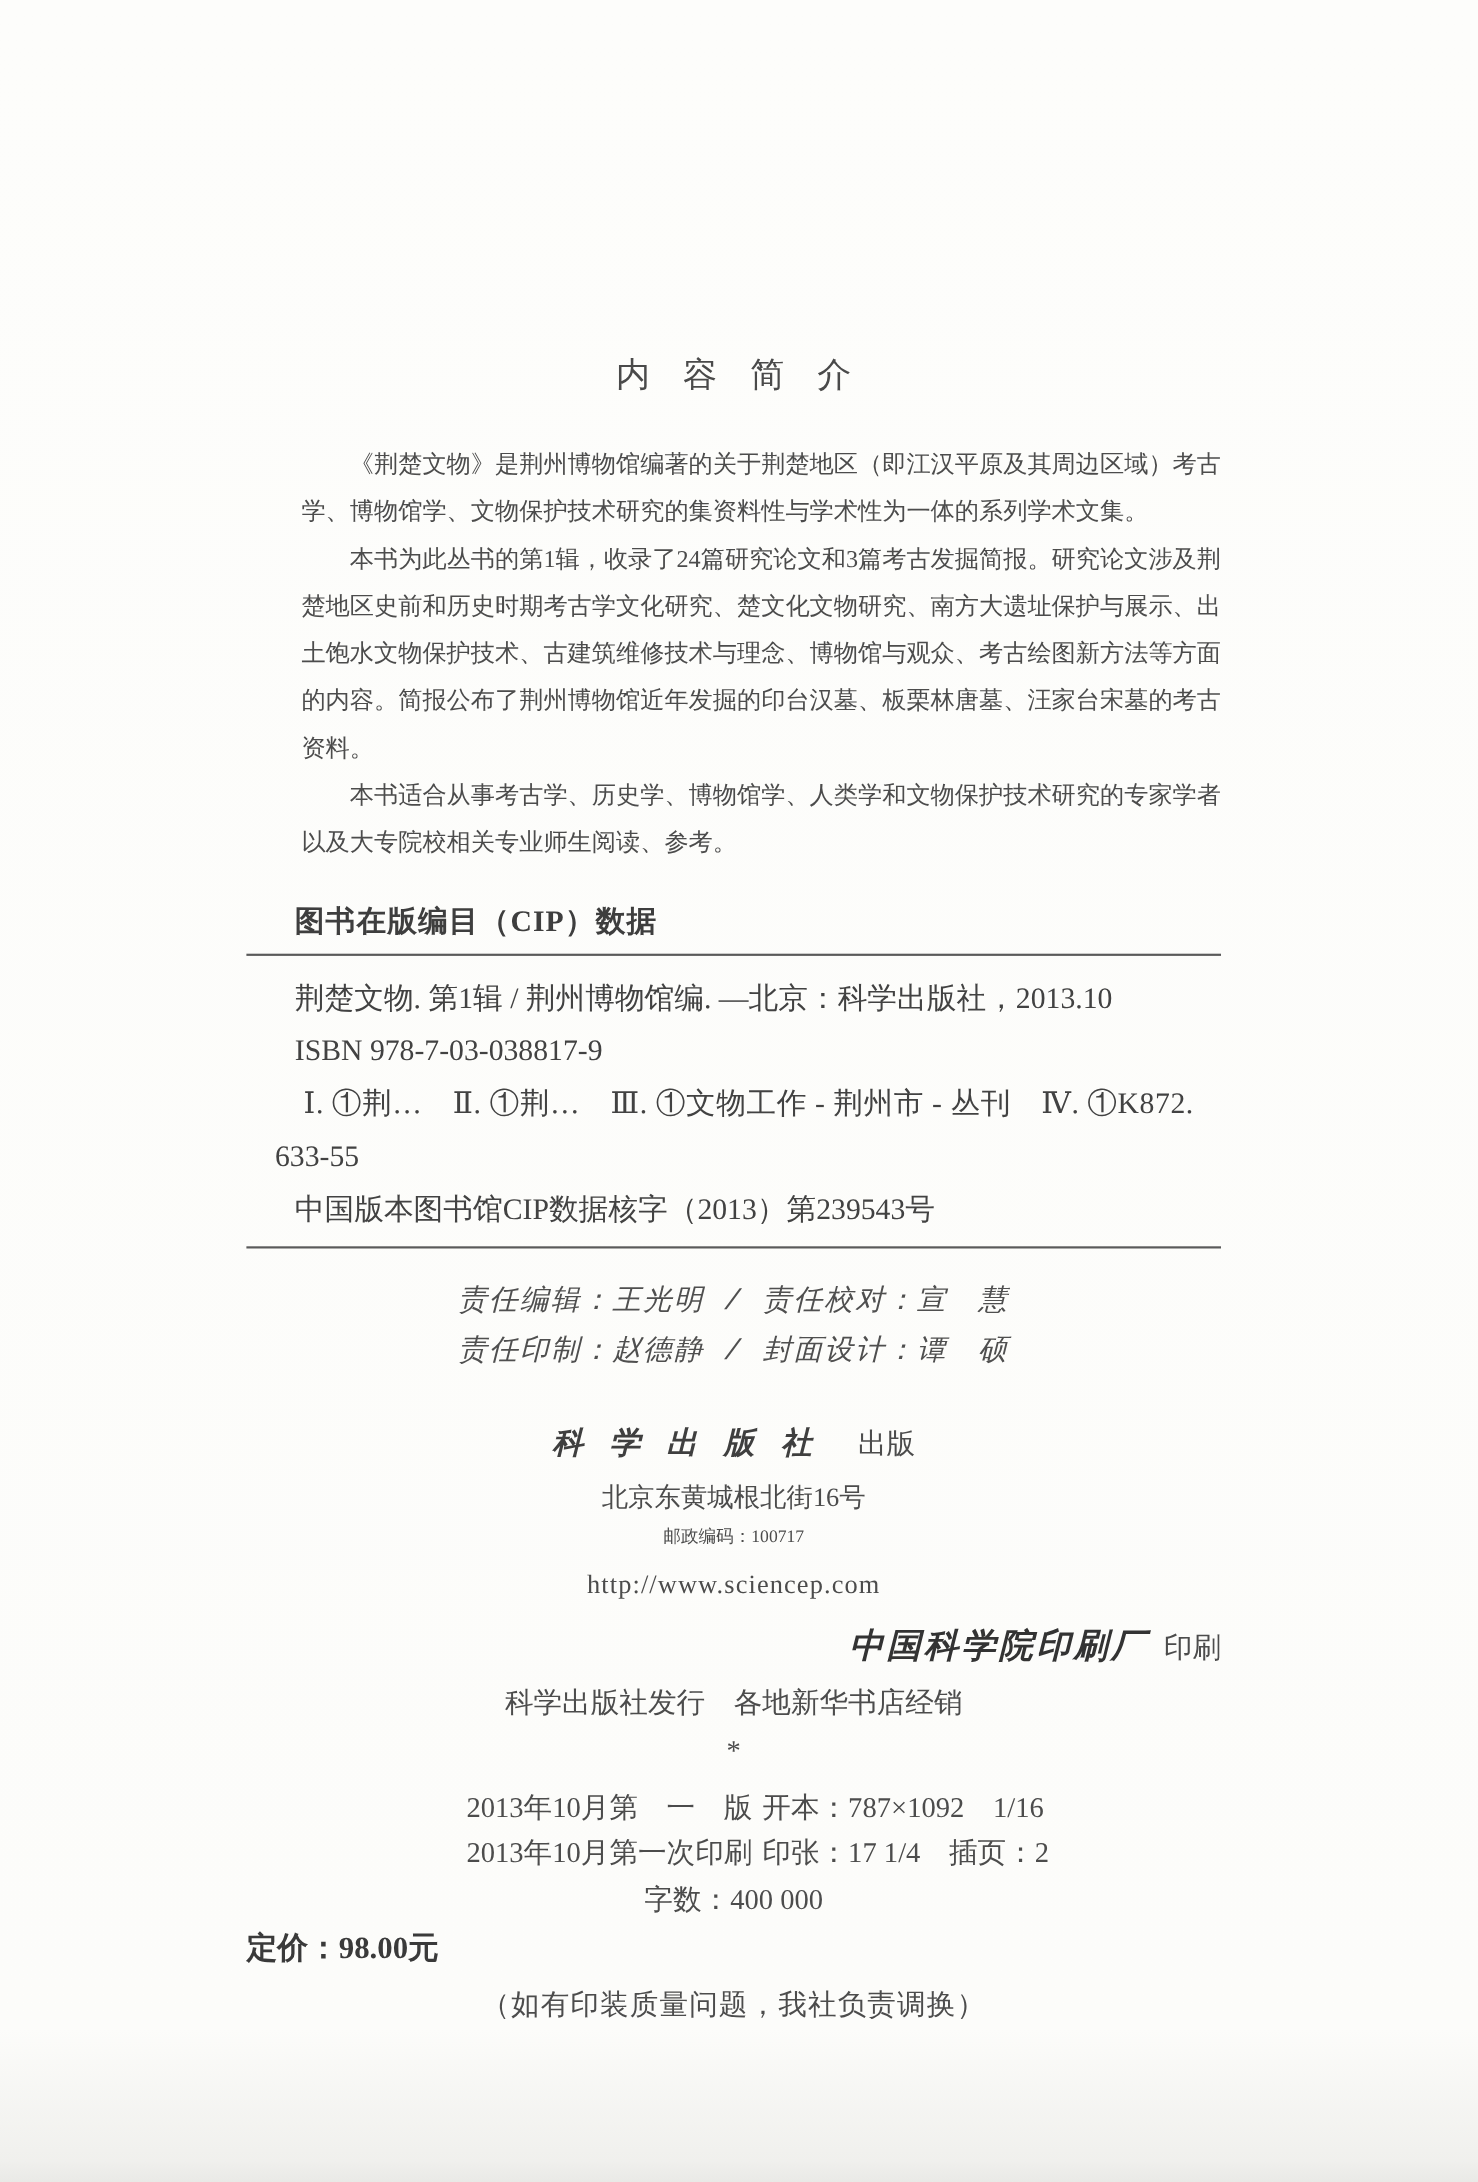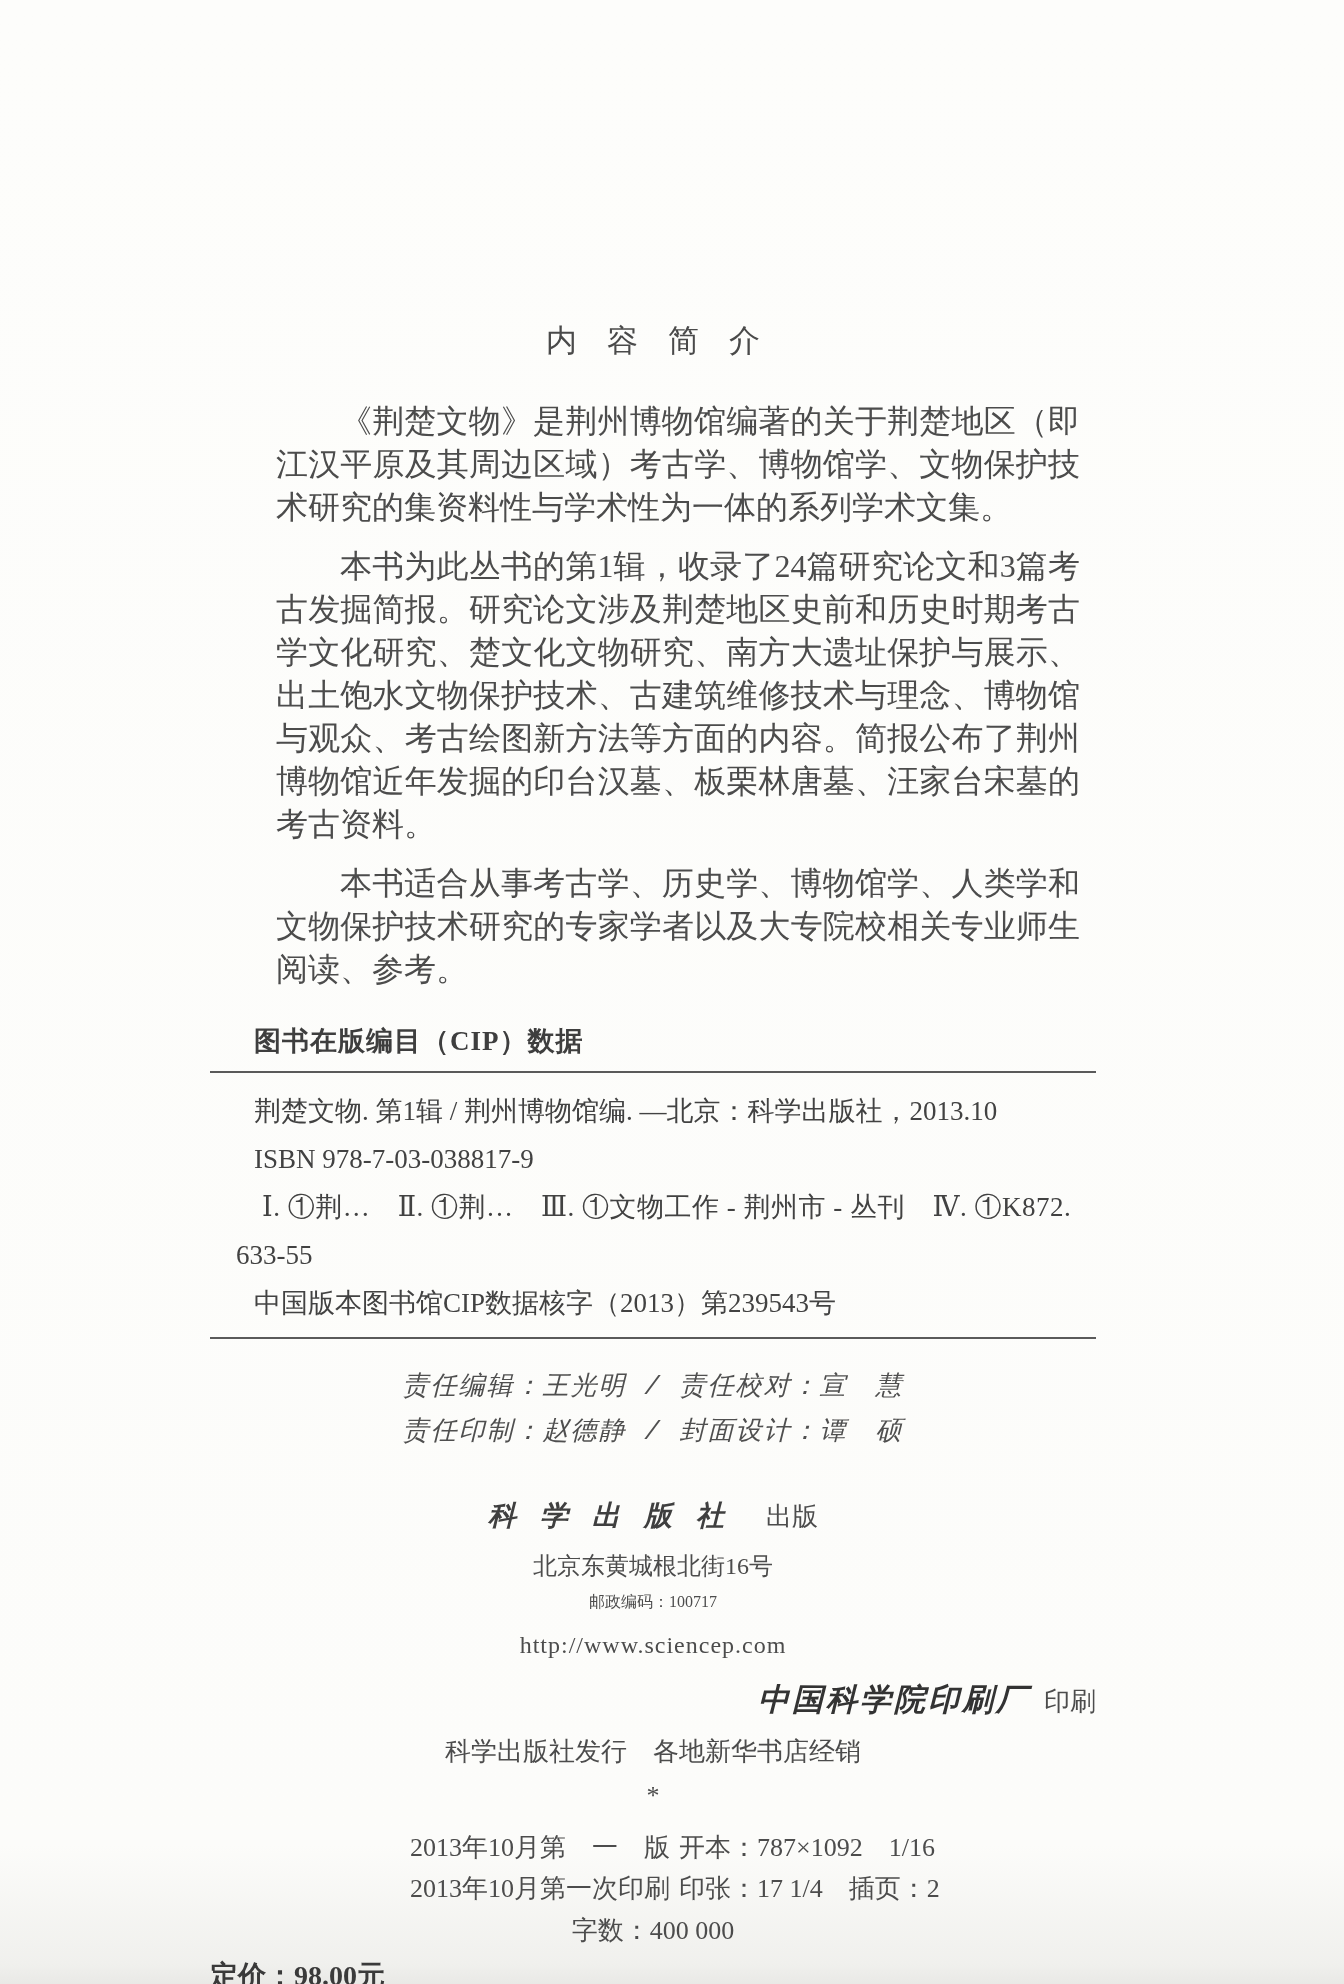--- a/index.html
+++ b/index.html
@@ -4,31 +4,31 @@
 <style>
   html,body{margin:0;padding:0;}
   body{
     width:1344px;height:1984px;
     background:linear-gradient(180deg,#fdfdfb 0%,#fcfcfa 93%,#f0f0ed 99%,#e9e9e6 100%);
     font-family:"Liberation Serif","DejaVu Serif",serif;
     color:#454545;
     overflow:hidden;
   }
   .frame{
-    position:absolute;left:210px;top:0;width:886px;height:1984px;
+    position:absolute;left:224px;top:0;width:886px;height:1984px;
   }
   
   .intro-title{
     margin:320px 0 38px 0;
     font-size:31px;font-weight:400;color:#4a4a4a;
     text-align:center;letter-spacing:30px;text-indent:30px;
   }
   .paragraphs{margin-left:50px;width:836px;}
   .paragraphs p{
-    margin:16px;font-size:32px;line-height:43px;color:#4c4c4c;
+    margin:0;font-size:22px;line-height:43px;color:#4c4c4c;
     text-align:justify;text-indent:2em;
   }
   
   .cip{margin-top:32px;color:#424242;}
   .cip-heading{
     font-size:27px;font-weight:700;color:#3e3e3e;
     padding-left:44px;margin-bottom:12px;letter-spacing:1px;
   }
   .rule{border-top:2px solid #5a5a5a;height:0;width:100%;}
   .cip-body{padding:14px 0 10px 0;}

